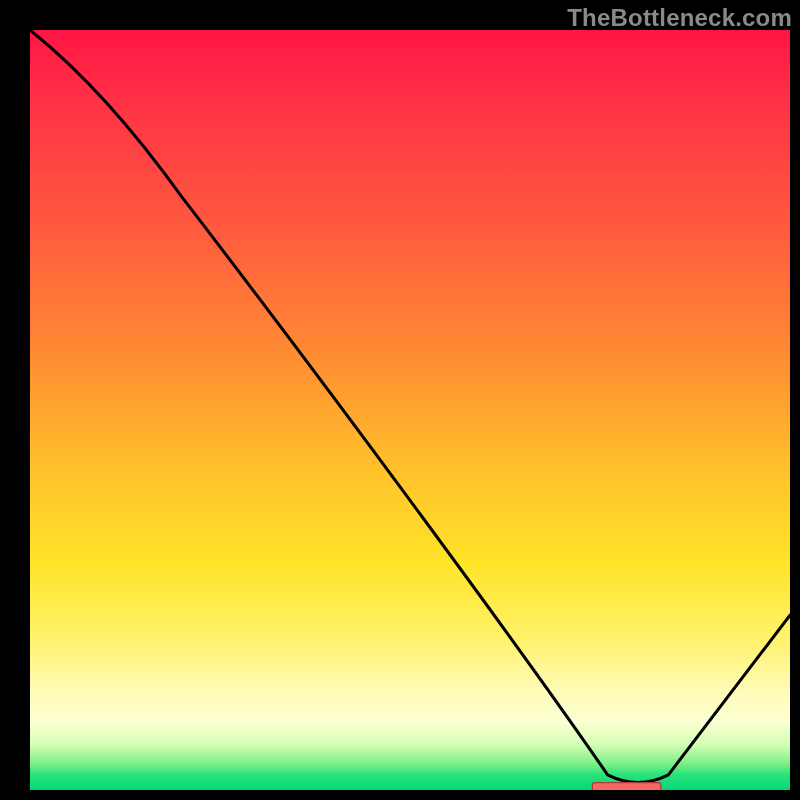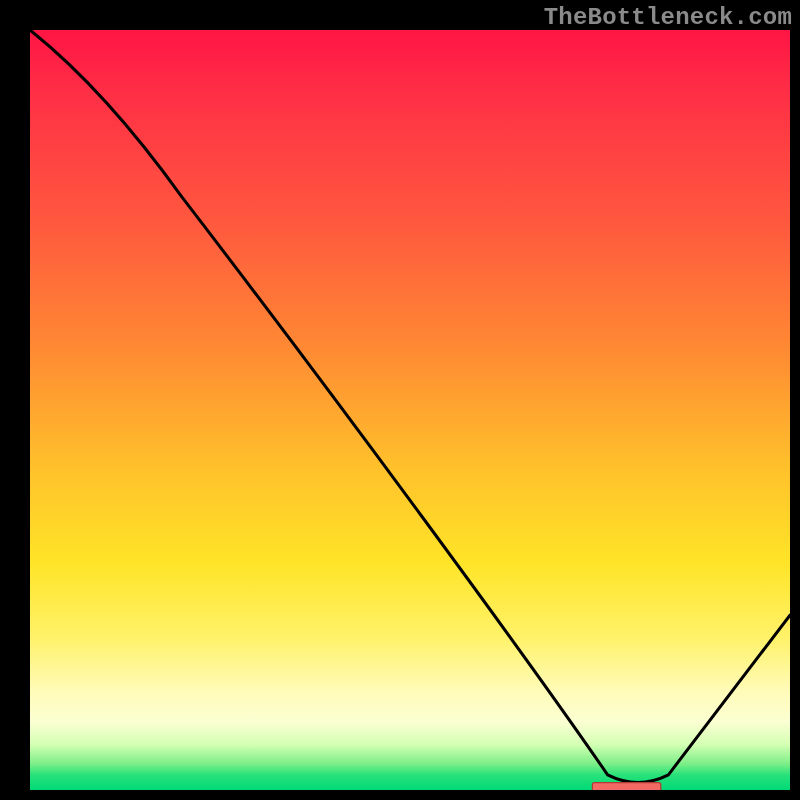--- a/index.html
+++ b/index.html
@@ -8,21 +8,20 @@
     width: 800px;
     height: 800px;
     background: #000;
     overflow: hidden;
     font-family: Arial, Helvetica, sans-serif;
   }
   .stage {
     position: relative;
     width: 800px;
     height: 800px;
-    font-family: Liberation Mono, monospace;
   }
   .plot-area {
     position: absolute;
     left: 30px;
     top: 30px;
     width: 760px;
     height: 760px;
     
     background: linear-gradient(
       to bottom,

